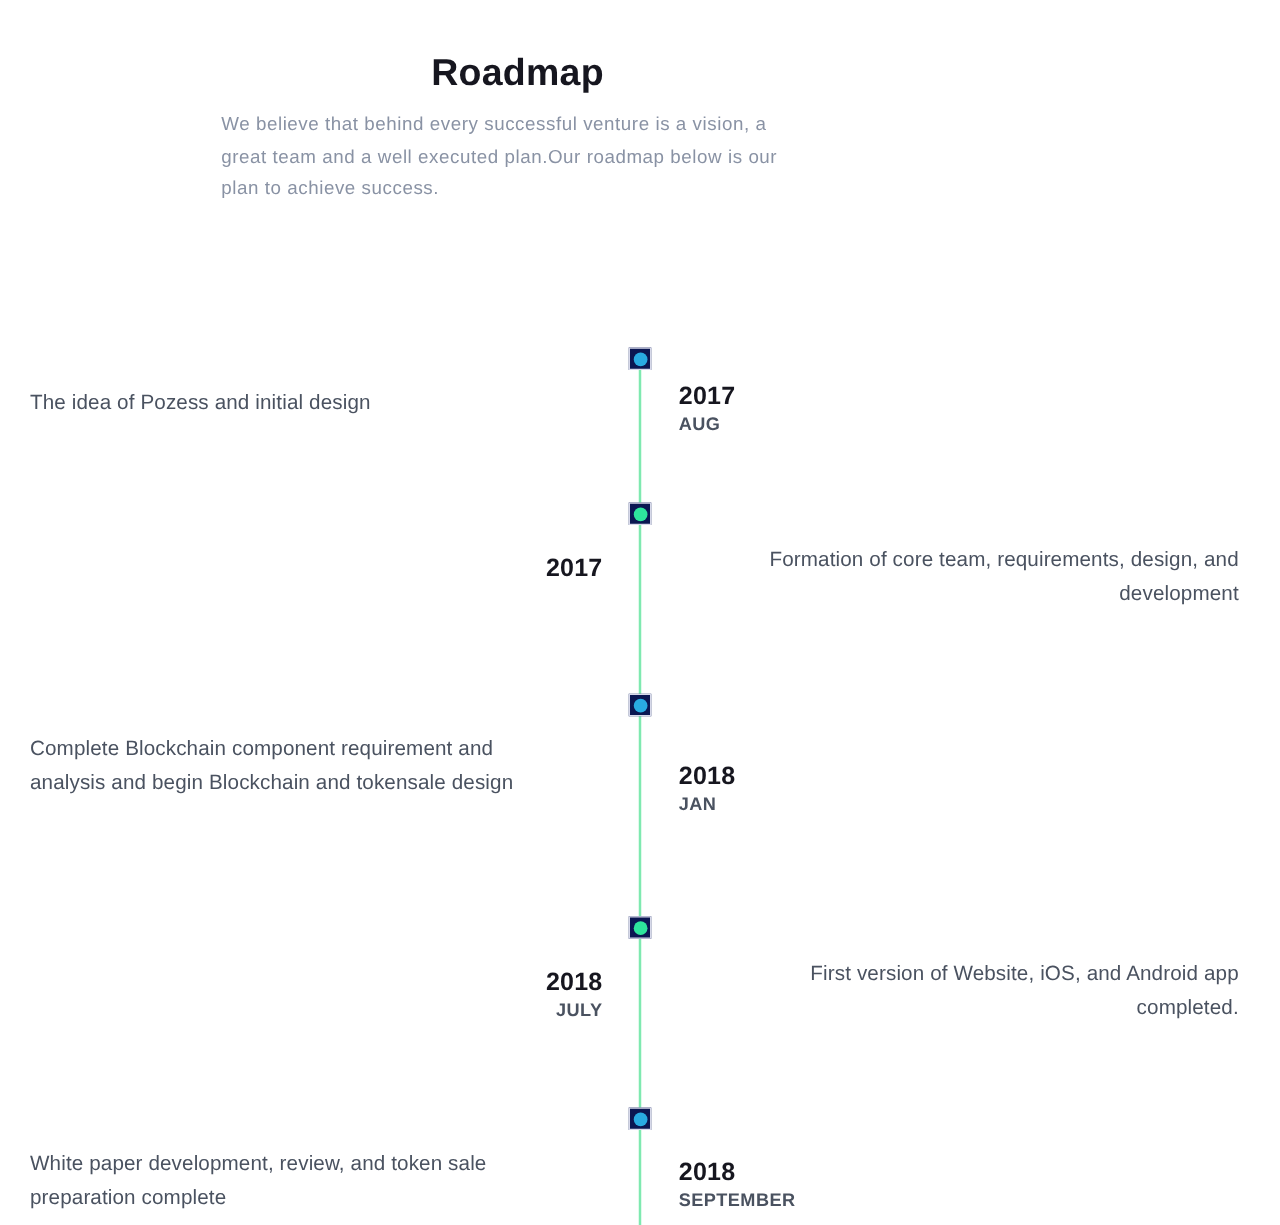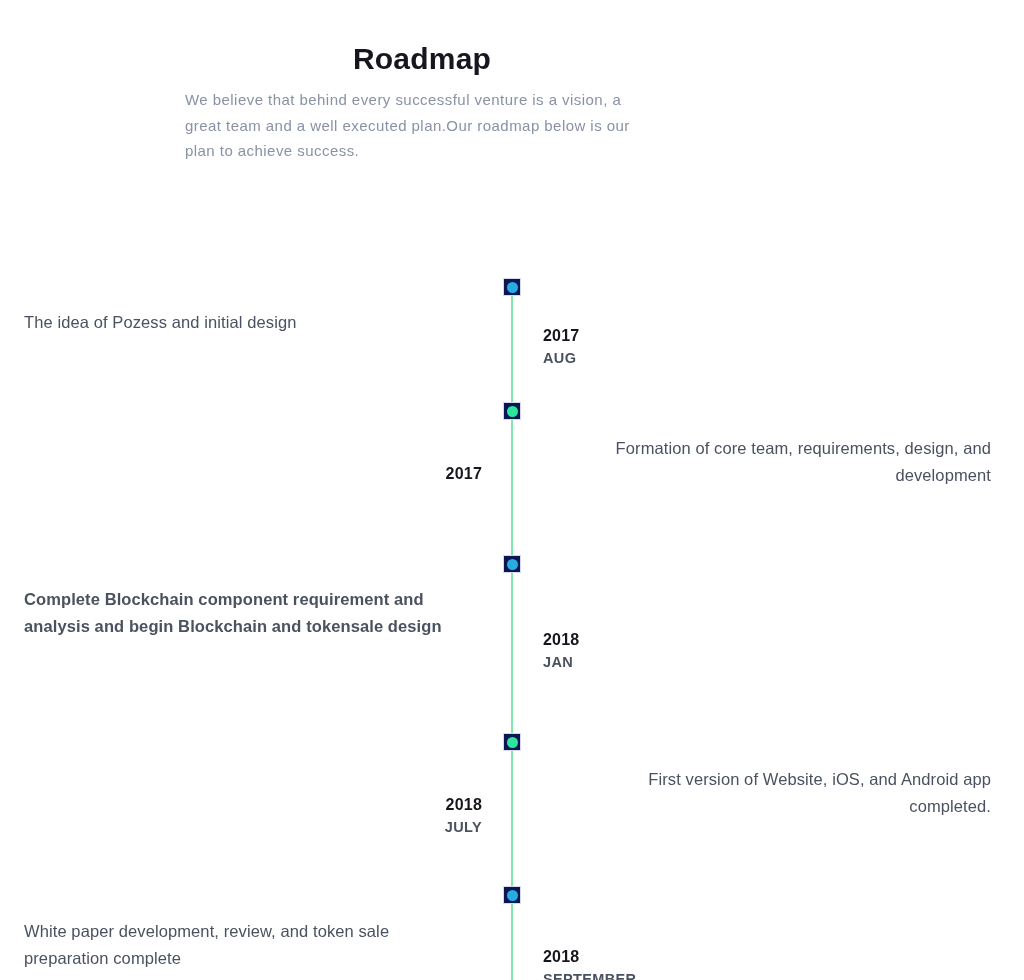--- a/index.html
+++ b/index.html
@@ -16,21 +16,21 @@
     position: relative;
     width: 1024px;
     height: 980px;
     background: #ffffff;
     overflow: hidden;
   }
 
   
   .header {
     position: absolute;
-    left: 8px;
+    left: 0;
     top: 40px;
     width: 828px;
     text-align: center;
   }
 
   .page-title {
     font-size: 30px;
     font-weight: bold;
     color: #16161f;
     letter-spacing: 0.2px;
@@ -135,23 +135,22 @@
   .tl-date.left-side {
     left: 280px;
     width: 202px;
     text-align: right;
   }
 
   .tl-year {
     display: block;
     font-weight: bold;
     color: #16161f;
-    font-size: 16px;
+    font-size: 20px;
     letter-spacing: 0.2px;
-    margin-top: 18px;
   }
 
   .tl-month {
     display: block;
     font-weight: bold;
     color: #4a5260;
     font-size: 14.5px;
     letter-spacing: 0.35px;
   }
 </style>
@@ -184,21 +183,21 @@
           </div>
           <div class="tl-desc right" style="top: 435px;">Formation of core team, requirements, design, and development</div>
           <div class="tl-date left-side" style="top: 444px;">
             <span class="tl-year">2017</span>
           </div>
         </div>
         <div class="tl-row">
           <div class="tl-marker" style="top: 555px;">
             <span class="tl-dot blue"></span>
           </div>
-          <div class="tl-desc left" style="top: 586px; font-weight: bold;">Complete Blockchain component requirement and analysis and begin Blockchain and tokensale design</div>
+          <div class="tl-desc left" style="top: 586px;">Complete Blockchain component requirement and analysis and begin Blockchain and tokensale design</div>
           <div class="tl-date right-side" style="top: 610px;">
             <span class="tl-year">2018</span>
             <span class="tl-month">JAN</span>
           </div>
         </div>
         <div class="tl-row">
           <div class="tl-marker" style="top: 733px;">
             <span class="tl-dot green"></span>
           </div>
           <div class="tl-desc right" style="top: 766px;">First version of Website, iOS, and Android app completed.</div>

